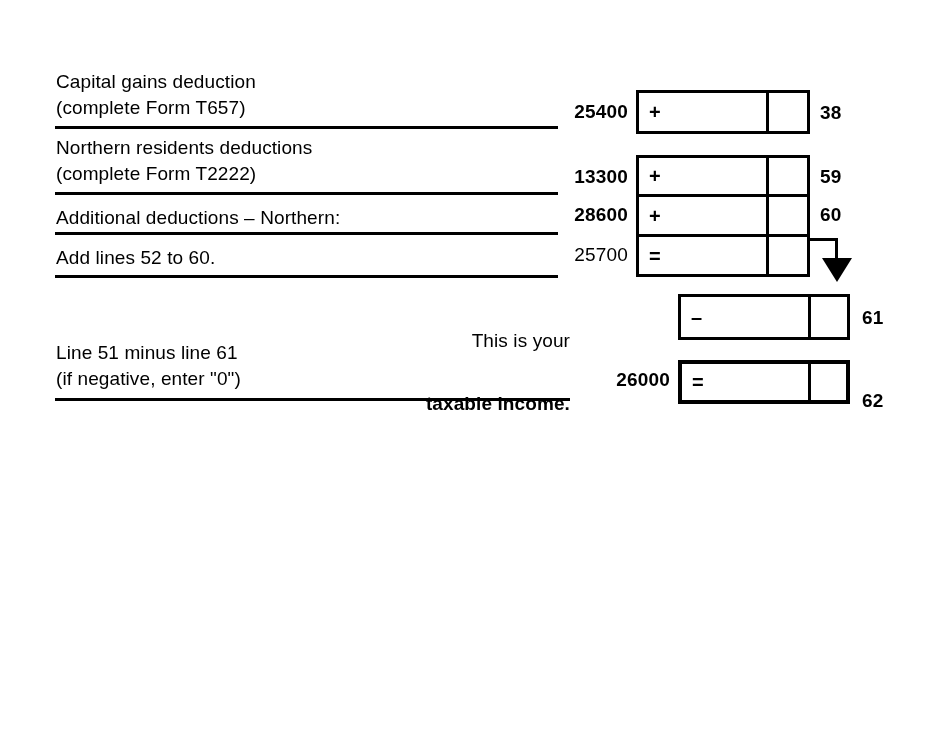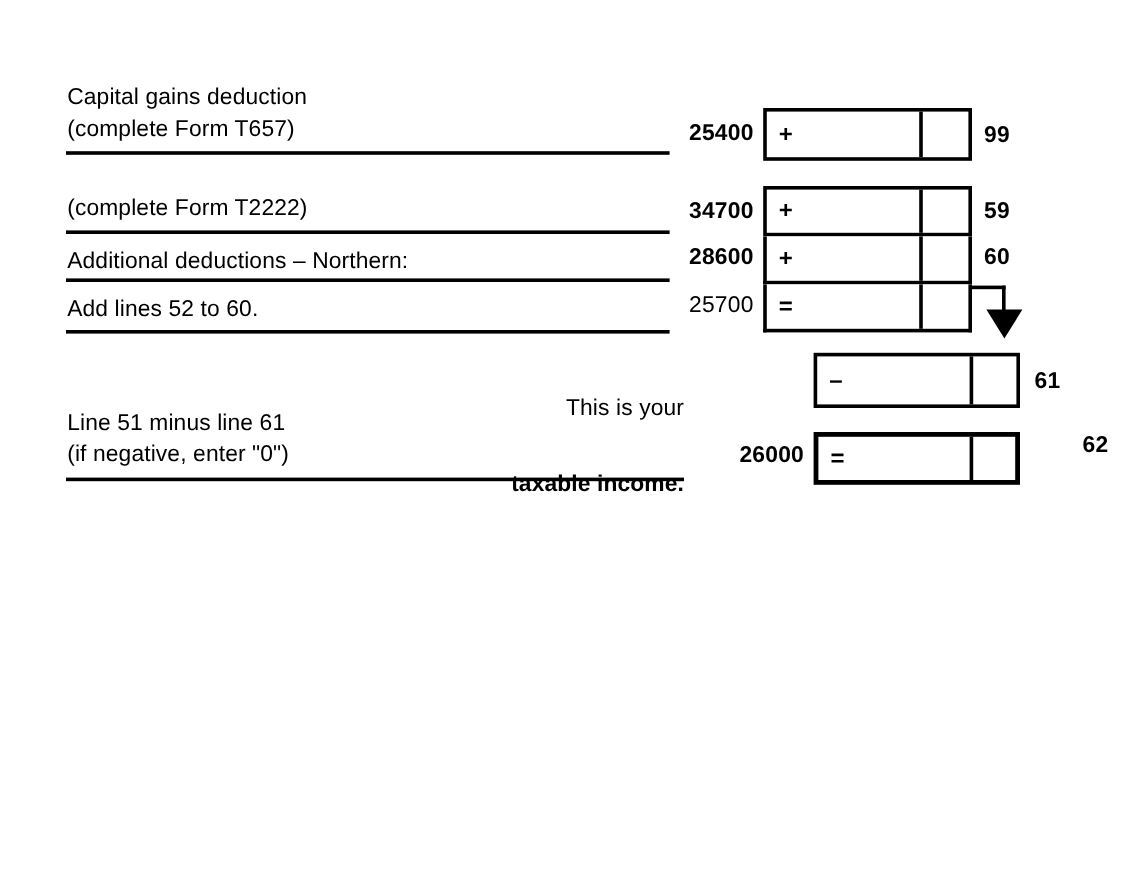--- a/index.html
+++ b/index.html
@@ -139,26 +139,27 @@
 
   <div class="code" style="left:548px; top:102px; width:80px;">25400</div>
 
   <div class="box" style="left:636px; top:90px; width:174px; height:44px;">
     <span class="op">+</span>
     <span class="dollars-field" style="left:0; width:127px;"></span>
     <span class="divider" style="left:127px;"></span>
     <span class="cents-field" style="left:130px; right:0;"></span>
   </div>
 
-  <div class="lineno" style="left:820px; top:103px;">99</div>
-
+  <div class="lineno" style="left:820px; top:103px;">38</div>
+
+  <div class="lbl" style="left:56px; top:135px;">Northern residents deductions</div>
   <div class="lbl" style="left:56px; top:161px;">(complete Form T2222)</div>
   <div class="rule" style="left:55px; top:192px; width:503px;"></div>
 
-  <div class="code" style="left:548px; top:167px; width:80px;">34700</div>
+  <div class="code" style="left:548px; top:167px; width:80px;">13300</div>
 
   <div class="box" style="left:636px; top:155px; width:174px; height:42px;">
     <span class="op">+</span>
     <span class="dollars-field" style="left:0; width:127px;"></span>
     <span class="divider" style="left:127px;"></span>
     <span class="cents-field" style="left:130px; right:0;"></span>
   </div>
 
   <div class="lineno" style="left:820px; top:167px;">59</div>
 
@@ -211,18 +212,18 @@
 
   <div class="code" style="left:590px; top:370px; width:80px;">26000</div>
 
   <div class="box thick" style="left:678px; top:360px; width:172px; height:44px;">
     <span class="op">=</span>
     <span class="dollars-field" style="left:0; width:126px;"></span>
     <span class="divider" style="left:126px;"></span>
     <span class="cents-field" style="left:129px; right:0;"></span>
   </div>
 
-  <div class="lineno" style="left:862px; top:362px;margin-left:40px;">62</div>
+  <div class="lineno" style="left:862px; top:391px;">62</div>
 
   <div class="footer-rule" style="left:55px; top:647px; width:840px;"></div>
   <div class="footer-text" style="left:55px; top:665px; width:840px;text-align:center;">5015-R – 20</div>
 
 </div>
 
 </body></html>

